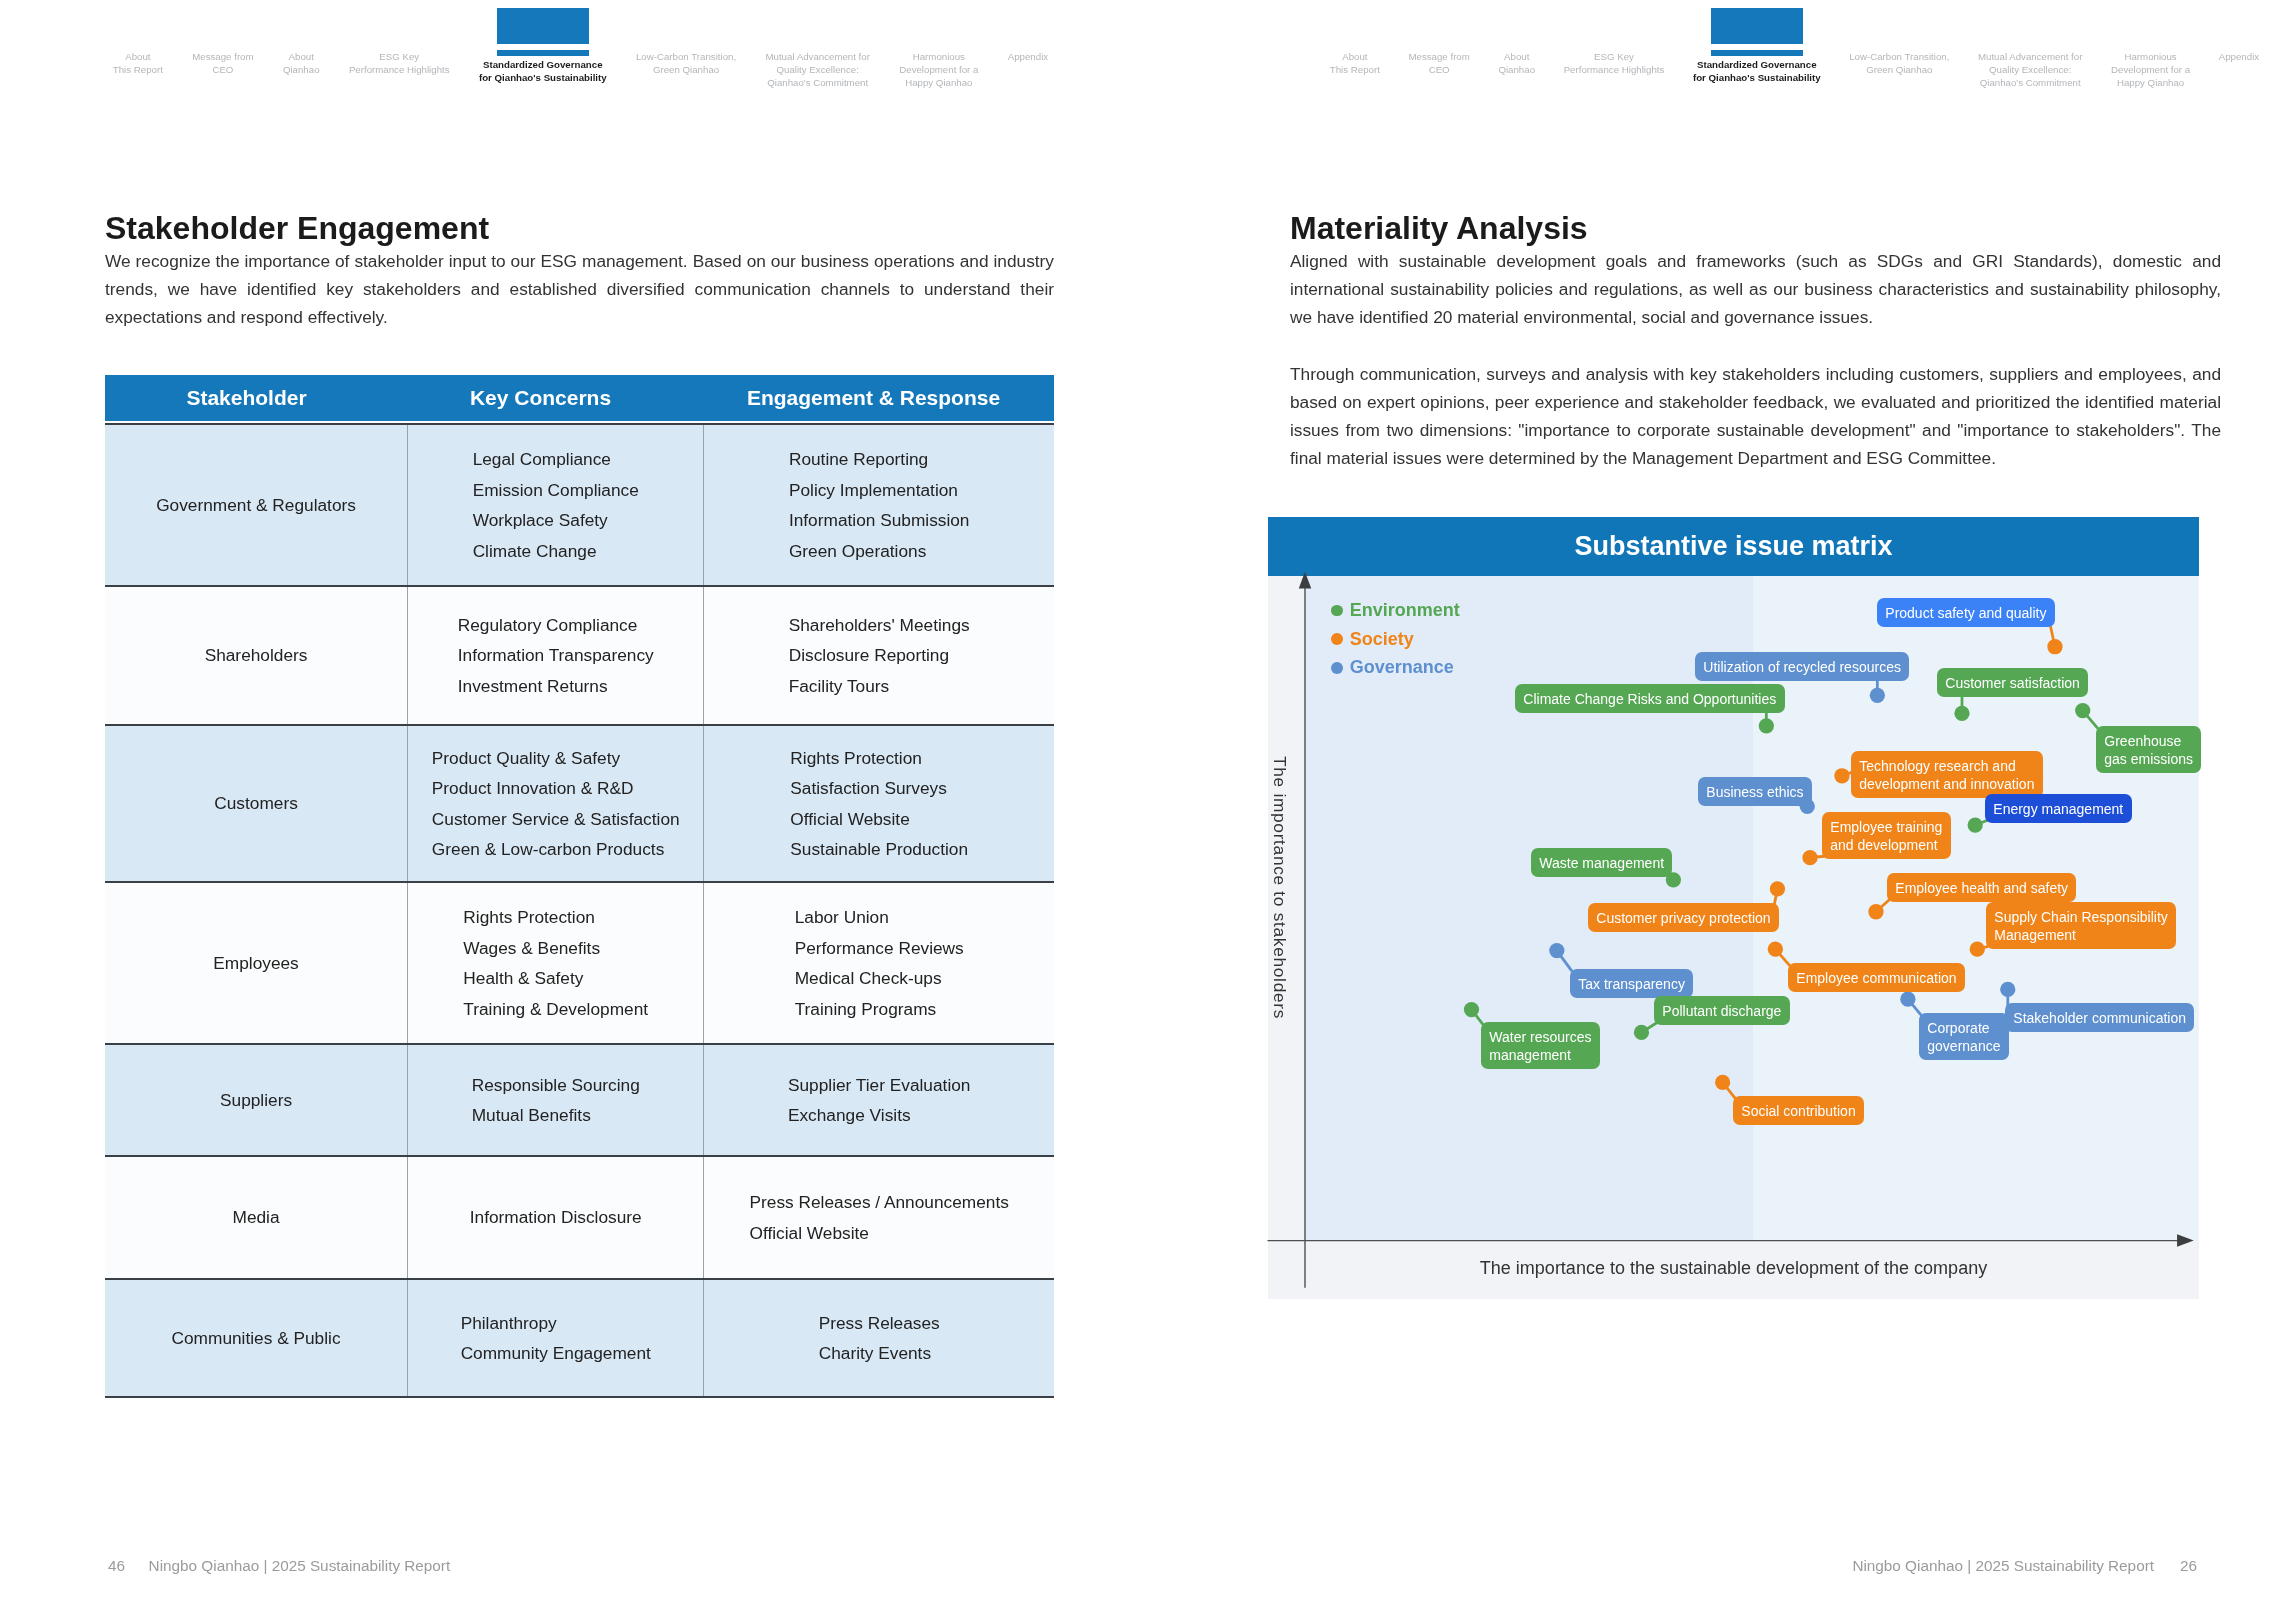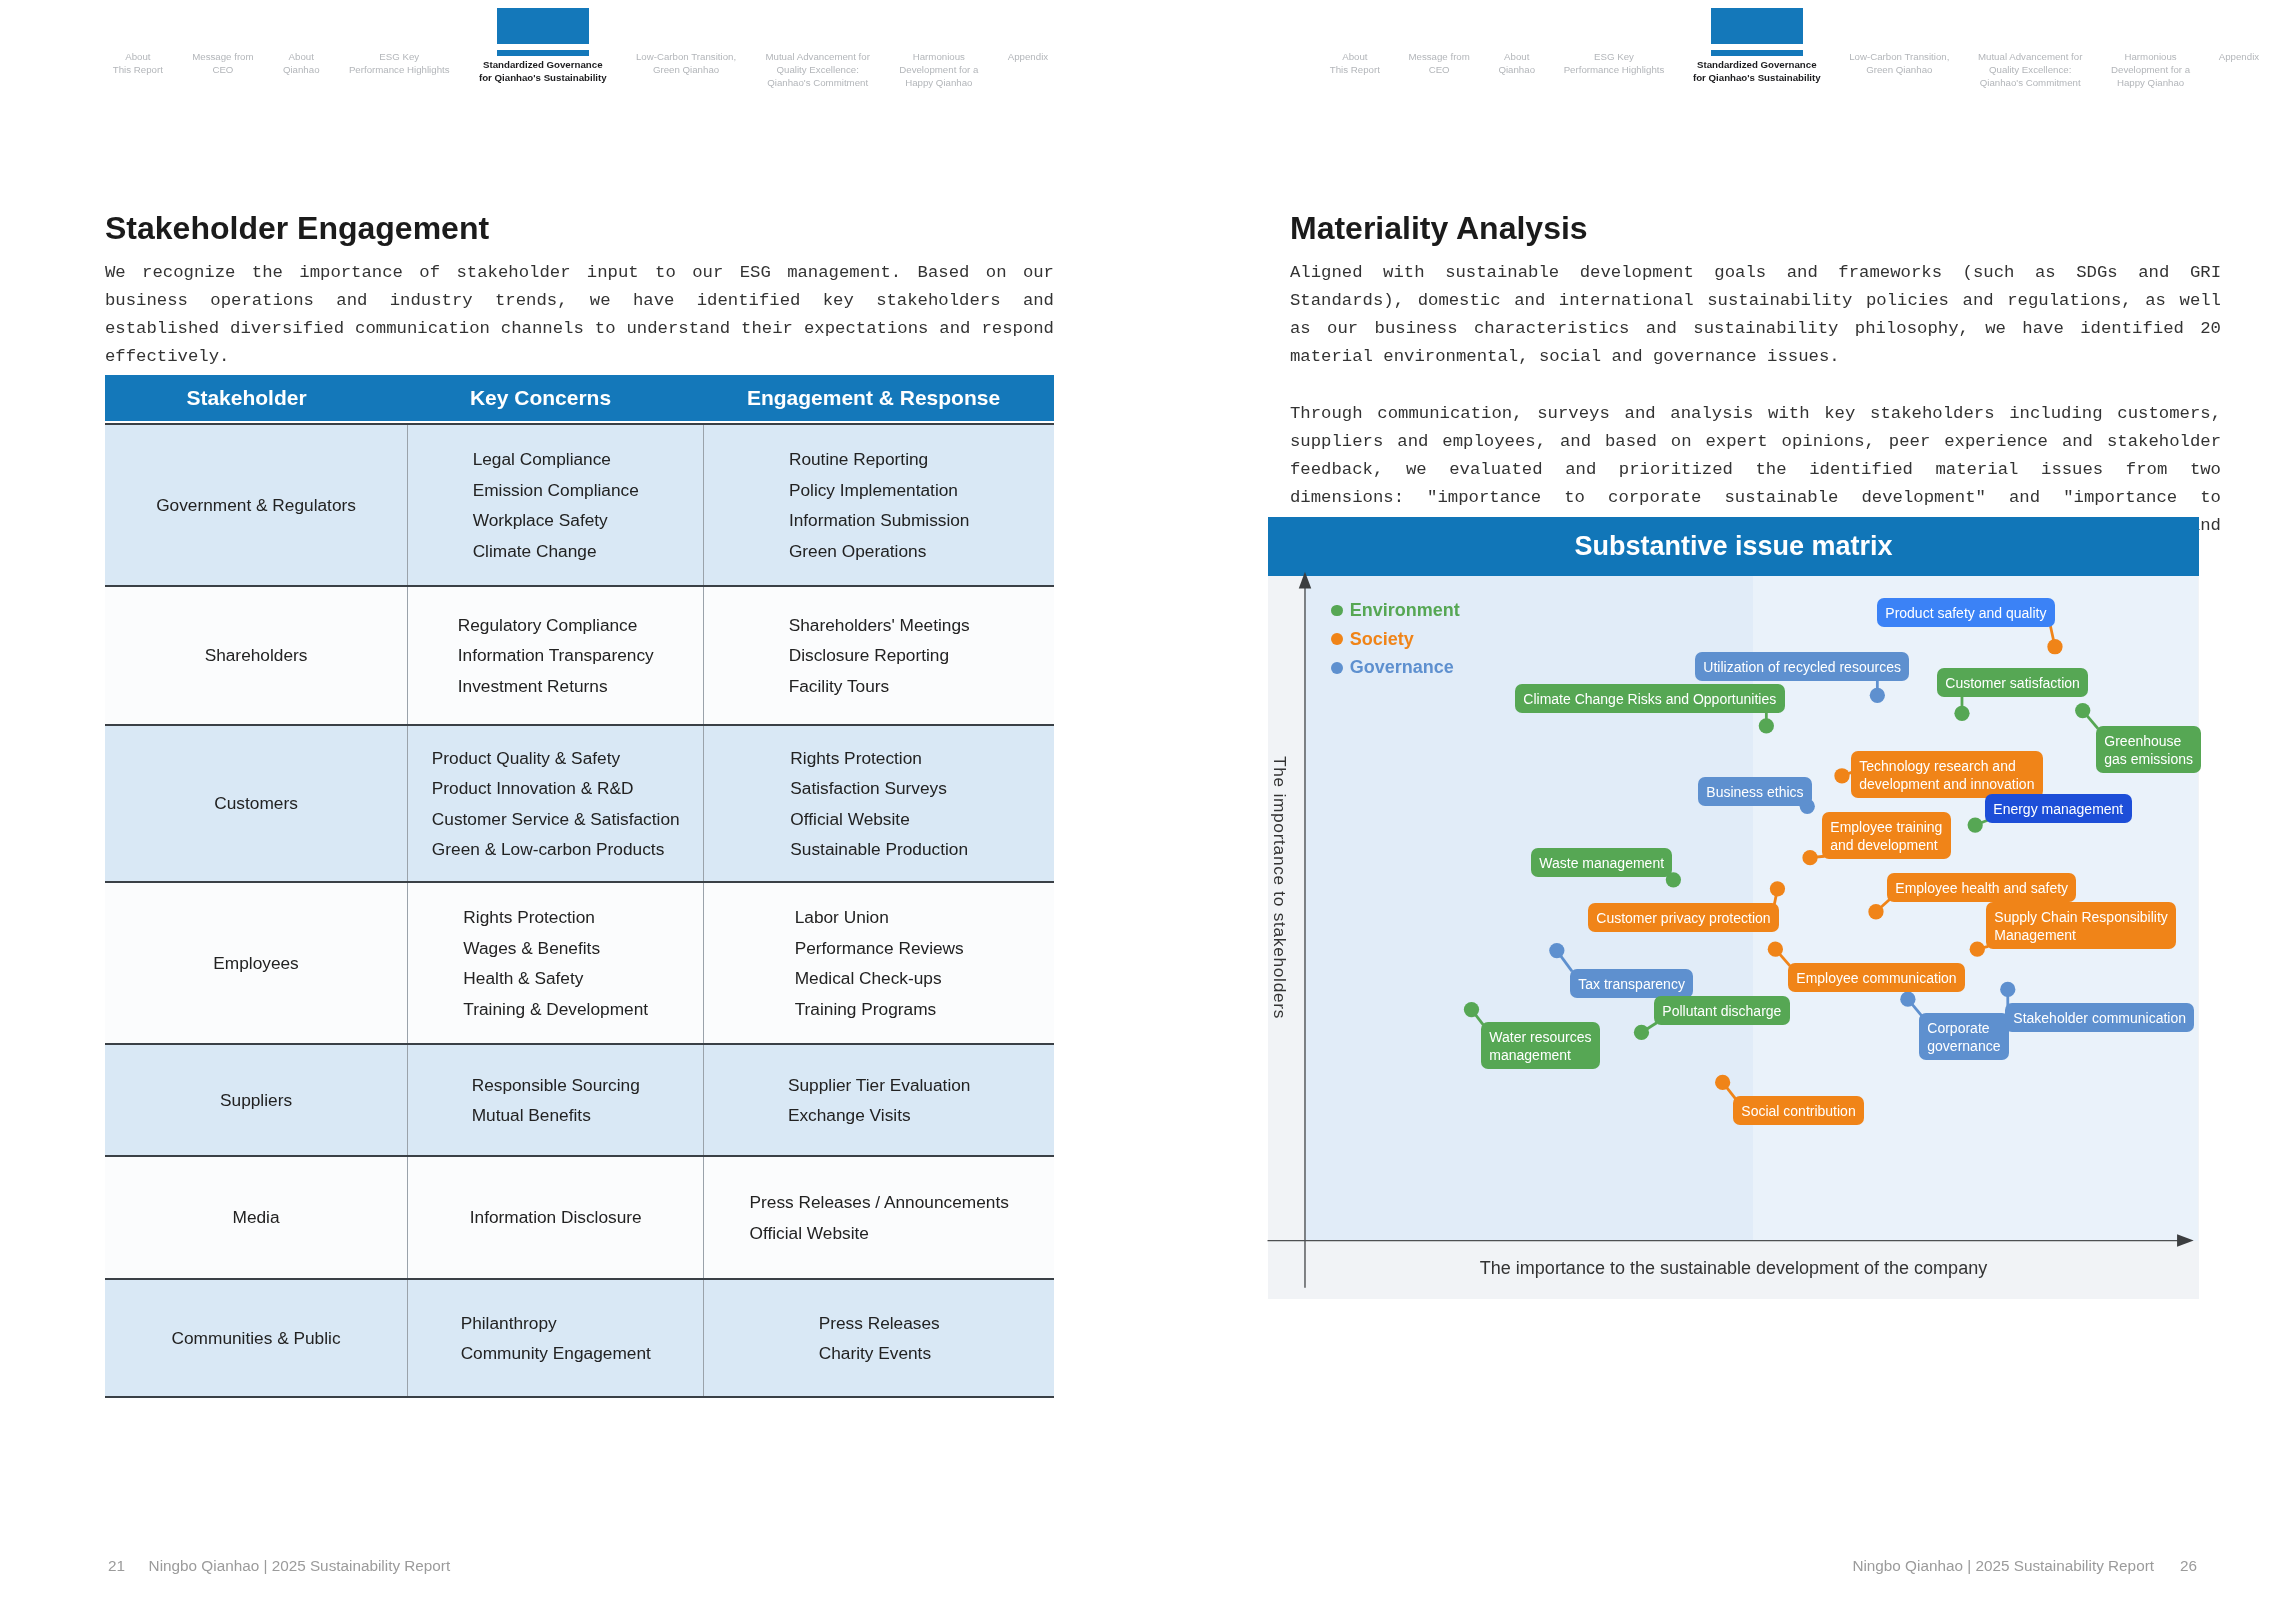--- a/index.html
+++ b/index.html
@@ -25,21 +25,21 @@
   .tab-ind .bar{height:5.6px;background:#1478ba;margin-top:6.2px;}
 
   
   .page-title{position:absolute;top:189px;font-size:32px;font-weight:bold;color:#1b1b1b;letter-spacing:0;}
   #page-left .page-title{left:105px;}
   #page-right .page-title{left:142px;}
   .body-copy{position:absolute;top:247px;font-size:17.3px;line-height:28px;
              color:#333;text-align:justify;}
   #page-left .body-copy{left:105px;width:949px;}
   #page-right .body-copy{left:142px;width:931px;}
-  .body-copy p{margin:12px 0 29px 0;font-family:Liberation Mono, monospace;}
+  .body-copy p{margin:0 0 29px 0;}
 
   
   .stk-table{position:absolute;left:105px;top:375px;width:949px;}
   .t-head{display:flex;height:46px;background:#1478ba;}
   .t-hcell{display:flex;align-items:center;justify-content:center;color:#fff;
            font-size:21px;font-weight:bold;}
   .t-body{margin-top:2.1px;border-top:2.1px solid #3a4046;}
   .t-row{display:flex;border-bottom:2.1px solid #3a4046;}
   .t-row.shaded{background:#d9e8f5;}
   .t-row.plain{background:#fbfcfd;}
@@ -201,21 +201,21 @@
           </div>
           <div class="t-cell c3" style="width: 361px;">
             <div class="t-list">Press Releases
 Charity Events</div>
           </div>
         </div>
       </div>
   </div>
 
   <div class="footer" id="footer-left">
-    <span>21</span>
+    <span>46</span>
     <span>Ningbo Qianhao | 2025 Sustainability Report</span>
   </div>
 </div>
 
 <div class="page" id="page-right">
   <div class="nav" id="nav-right">
       <div class="tab"><span>About
 This Report</span></div>
       <div class="tab"><span>Message from
 CEO</span></div>

